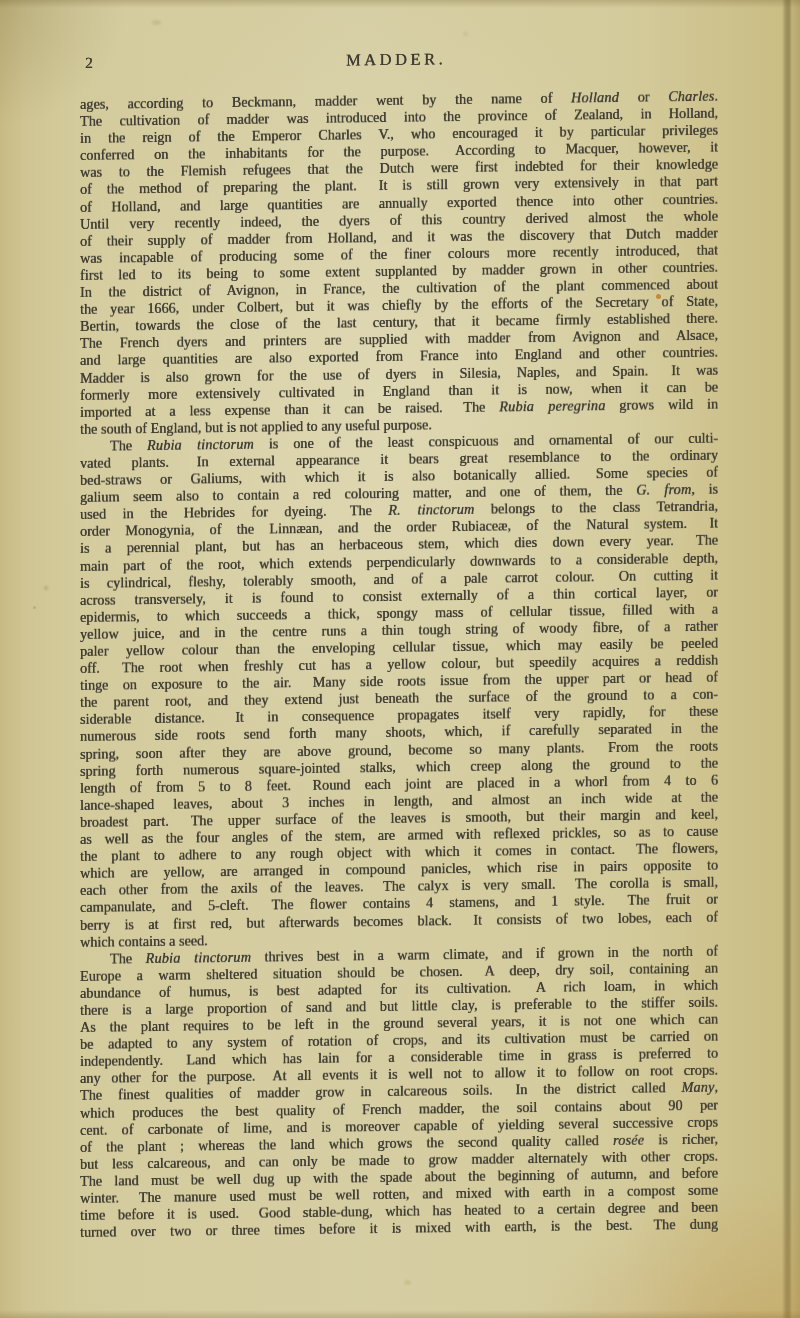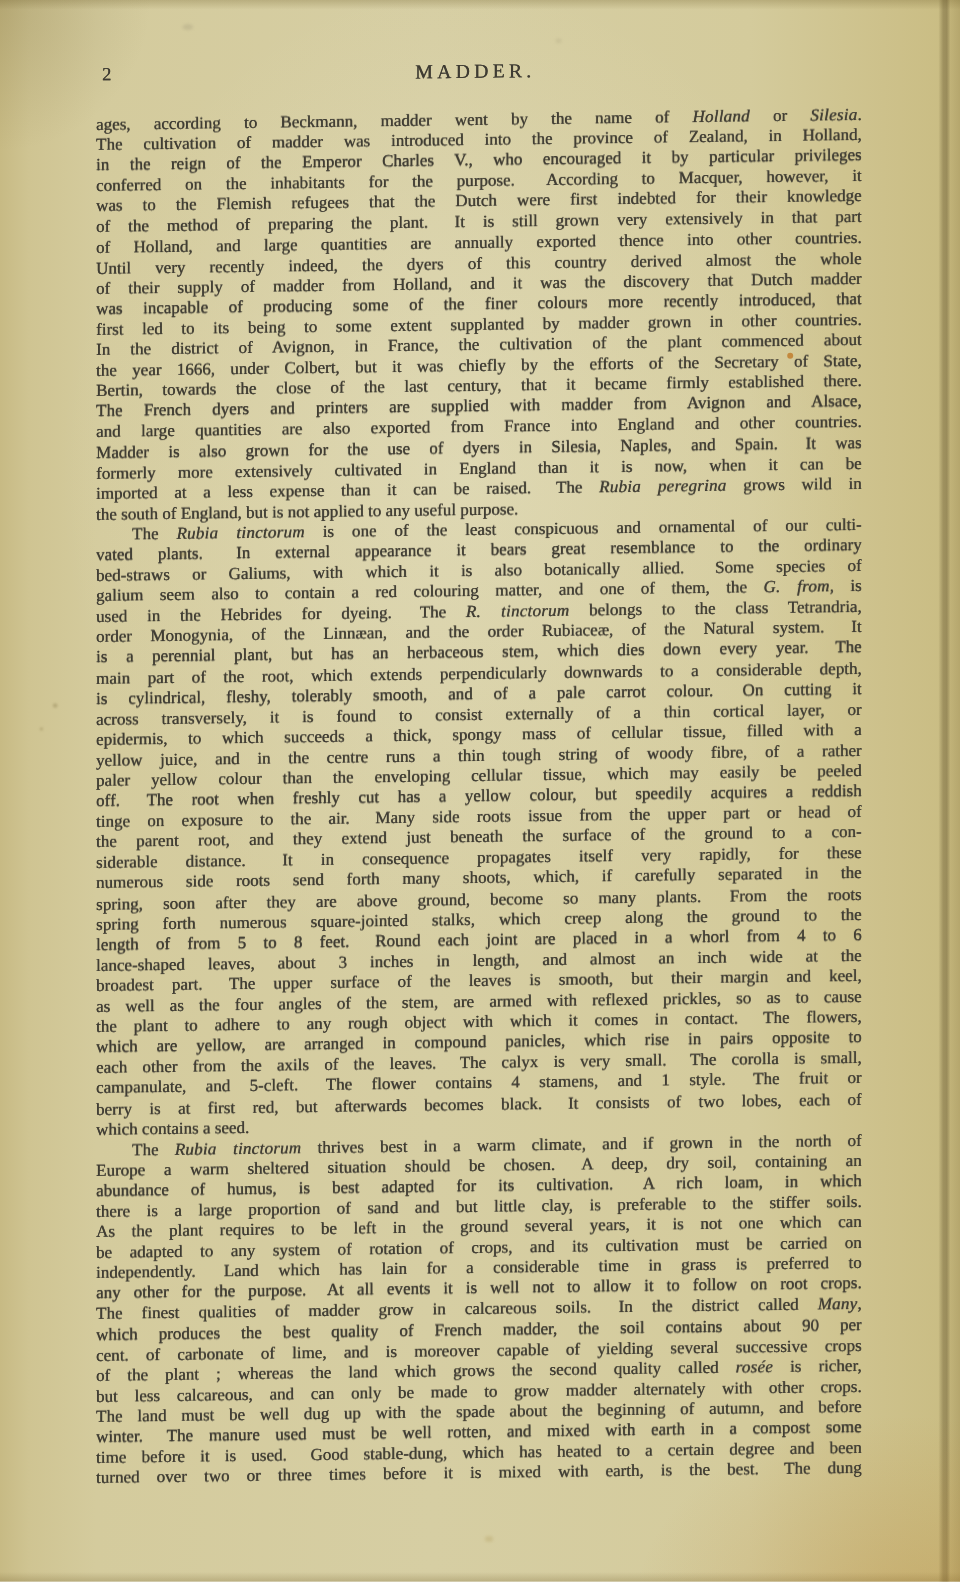--- a/index.html
+++ b/index.html
@@ -54,21 +54,21 @@
 </head>
 <body>
 
 <div class="scan">
   <div class="header">
     <span class="pagenum">2</span>
     <span class="title">MADDER.</span>
   </div>
   <div class="text">
       <div>
-        <div class="line j">ages, according to Beckmann, madder went by the name of <i>Holland</i> or <i>Silesia</i>.</div>
+        <div class="line j">ages, according to Beckmann, madder went by the name of <i>Holland</i> or <i>Charles</i>.</div>
         <div class="line j">The cultivation of madder was introduced into the province of Zealand, in Holland,</div>
         <div class="line j">in the reign of the Emperor Charles V., who encouraged it by particular privileges</div>
         <div class="line j">conferred on the inhabitants for the purpose.  According to Macquer, however, it</div>
         <div class="line j">was to the Flemish refugees that the Dutch were first indebted for their knowledge</div>
         <div class="line j">of the method of preparing the plant.  It is still grown very extensively in that part</div>
         <div class="line j">of Holland, and large quantities are annually exported thence into other countries.</div>
         <div class="line j">Until very recently indeed, the dyers of this country derived almost the whole</div>
         <div class="line j">of their supply of madder from Holland, and it was the discovery that Dutch madder</div>
         <div class="line j">was incapable of producing some of the finer colours more recently introduced, that</div>
         <div class="line j">first led to its being to some extent supplanted by madder grown in other countries.</div>

